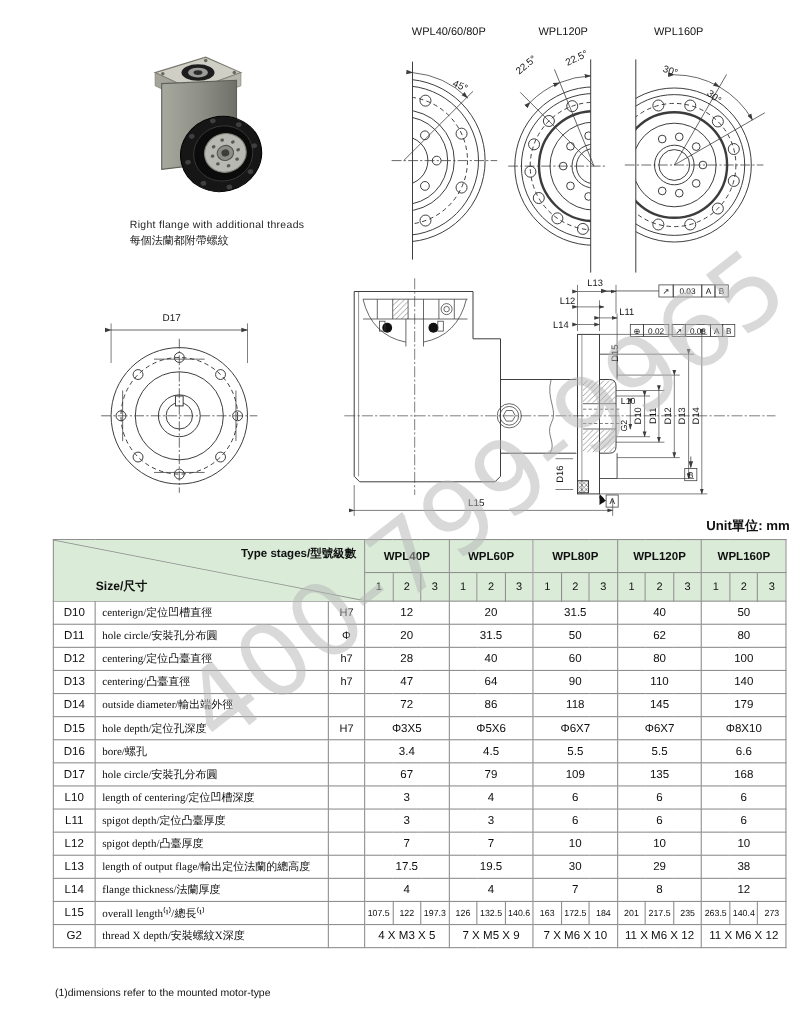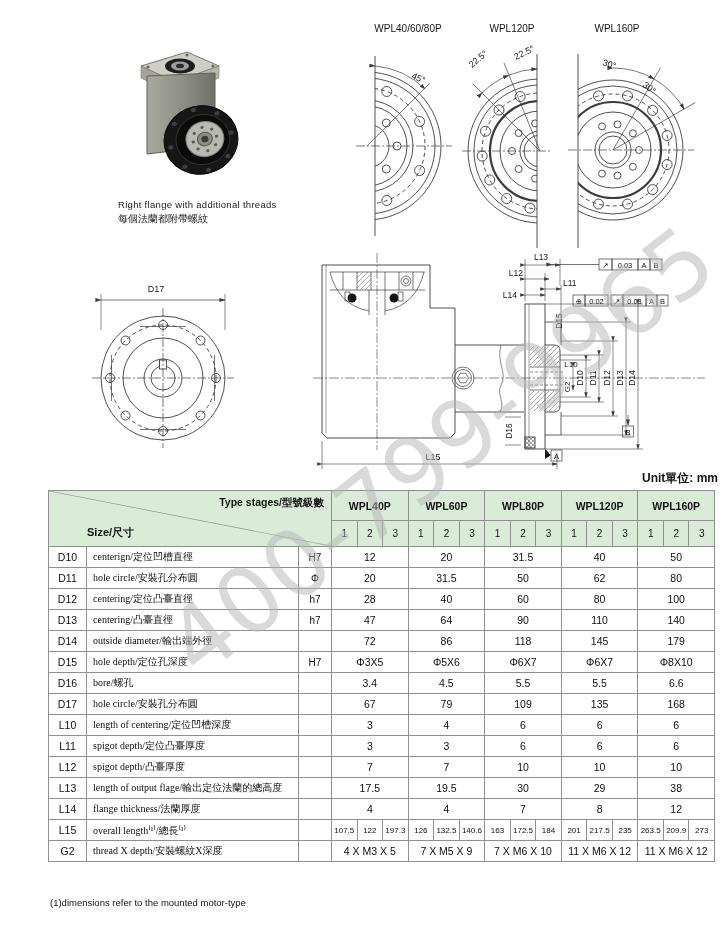--- a/index.html
+++ b/index.html
@@ -584,21 +584,21 @@
         <td class="c-val c-val-sm">126</td>
         <td class="c-val c-val-sm">132.5</td>
         <td class="c-val c-val-sm">140.6</td>
         <td class="c-val c-val-sm">163</td>
         <td class="c-val c-val-sm">172.5</td>
         <td class="c-val c-val-sm">184</td>
         <td class="c-val c-val-sm">201</td>
         <td class="c-val c-val-sm">217.5</td>
         <td class="c-val c-val-sm">235</td>
         <td class="c-val c-val-sm">263.5</td>
-        <td class="c-val c-val-sm">209.9</td>
+        <td class="c-val c-val-sm">140.4</td>
         <td class="c-val c-val-sm">273</td>
       </tr>
       <tr>
         <td class="c-code">G2</td>
         <td class="c-desc">thread X depth/安裝螺紋X深度</td>
         <td class="c-tol"></td>
         <td class="c-val" colspan="3">4 X M3 X 5</td>
         <td class="c-val" colspan="3">7 X M5 X 9</td>
         <td class="c-val" colspan="3">7 X M6 X 10</td>
         <td class="c-val" colspan="3">11 X M6 X 12</td>

